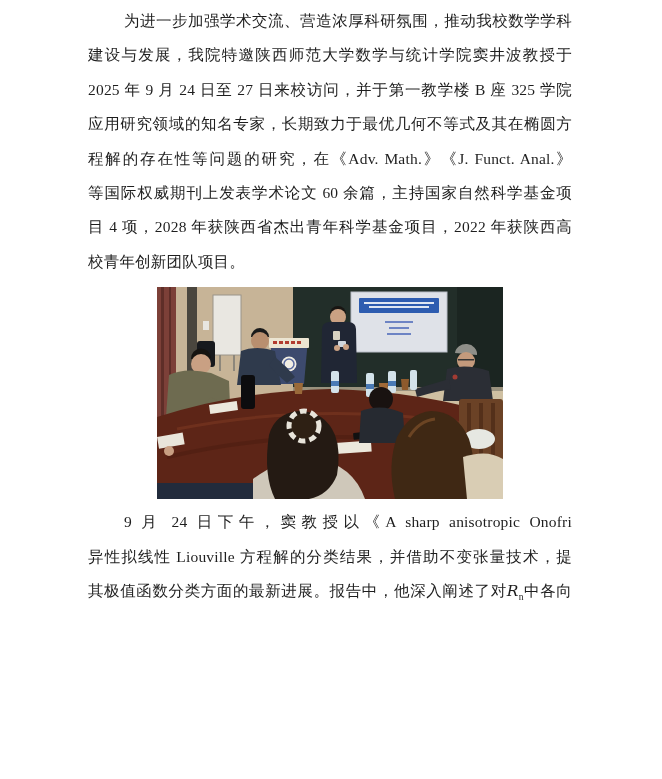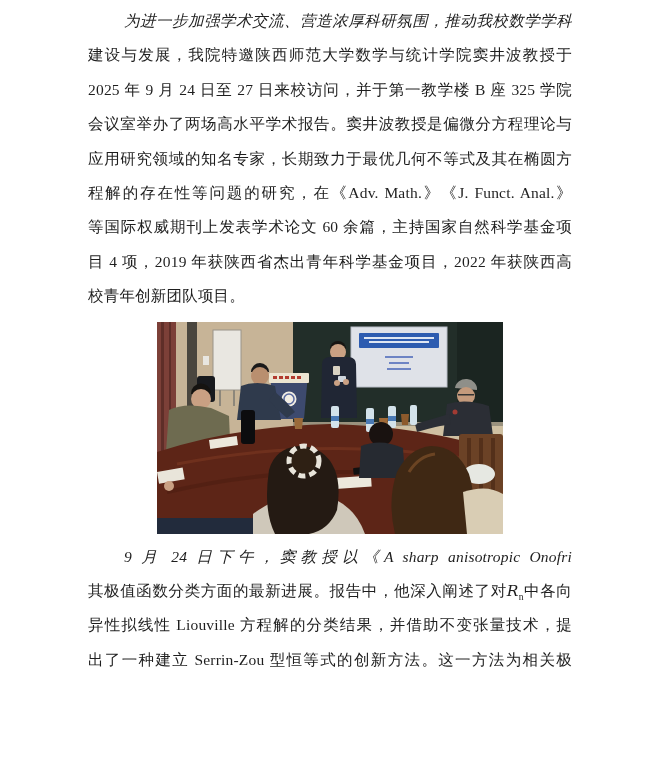--- a/index.html
+++ b/index.html
@@ -7,45 +7,44 @@
     width:662px;height:779px;overflow:hidden;background:#ffffff;
     font-family:"Liberation Serif","DejaVu Serif",serif;color:#1e1e1e;
   }
   .page{width:662px;height:779px;box-sizing:border-box;padding:4px 90px 0 88px;background:#fff;}
   .para{display:block;}
   .line{
     font-size:15.5px;line-height:34.4px;height:34.4px;overflow:hidden;
     text-align:justify;text-align-last:justify;
     letter-spacing:0.2px;white-space:normal;
   }
-  .line.indent{text-indent:36px;font-style:italic;}
+  .line.indent{text-indent:36px;}
   .line.lastline{text-align-last:left;}
   .mathrn{white-space:nowrap;}
   .mathrn i{font-style:italic;font-family:"DejaVu Serif",serif;}
   .mathrn sub{font-size:0.62em;vertical-align:sub;}
   figure.photo{
     margin:8px auto 6px auto;width:346px;height:212px;padding:0;
     display:block;overflow:hidden;background:#c7b497;
   }
   figure.photo svg{display:block;}
 </style>
 </head>
 <body>
 
 <div class="page">
 
   <div class="para">
     <div class="line indent">为进一步加强学术交流、营造浓厚科研氛围，推动我校数学学科</div>
     <div class="line">建设与发展，我院特邀陕西师范大学数学与统计学院窦井波教授于</div>
     <div class="line">2025 年 9 月 24 日至 27 日来校访问，并于第一教学楼 B 座 325 学院</div>
-    <div class="line">会议室举办了两场高水平学术报告。窦井波教授是偏微分方程理论与</div>
     <div class="line">应用研究领域的知名专家，长期致力于最优几何不等式及其在椭圆方</div>
     <div class="line">程解的存在性等问题的研究，在《Adv. Math.》《J. Funct. Anal.》</div>
     <div class="line">等国际权威期刊上发表学术论文 60 余篇，主持国家自然科学基金项</div>
-    <div class="line">目 4 项，2019 年获陕西省杰出青年科学基金项目，2022 年获陕西高</div>
+    <div class="line">目 4 项，2028 年获陕西省杰出青年科学基金项目，2022 年获陕西高</div>
     <div class="line lastline">校青年创新团队项目。</div>
   </div>
 
   <figure class="photo" aria-label="研讨会照片：报告人站在投影屏幕前作学术报告，师生围坐在深红色会议桌旁听讲">
     <svg width="346" height="212" viewBox="0 0 346 212" xmlns="http://www.w3.org/2000/svg">
 
       <g>
         <rect x="0" y="0" width="346" height="212" fill="#c7b497"></rect>
         <rect x="0" y="0" width="19" height="148" fill="#7c4038"></rect>
         <rect x="4" y="0" width="3" height="148" fill="#5e2e28"></rect>
@@ -168,18 +167,17 @@
         <circle cx="147" cy="139" r="15" fill="none" stroke="#e8e4da" stroke-width="5" stroke-dasharray="7 4"></circle>
         <path d="M240,150 Q252,126 274,124 Q300,124 312,152 Q320,178 316,212 L238,212 Q230,178 240,150 Z" fill="#3f2814"></path>
         <path d="M252,150 Q262,134 278,132" stroke="#6b4423" stroke-width="3" fill="none"></path>
         <path d="M306,170 Q330,162 346,172 L346,212 L310,212 Z" fill="#d9cdb4"></path>
       </g>
     </svg>
   </figure>
 
   <div class="para">
     <div class="line indent">9 月 24 日下午，窦教授以《A sharp anisotropic Onofri</div>
+    <div class="line">异性拟线性 Liouville 方程解的分类结果，并借助不变张量技术，提</div>
     <div class="line"><span>其极值函数分类方面的最新进展。报告中，他深入阐述了对</span><span class="mathrn"><i>R</i><sub>n</sub></span><span>中各向</span></div>
-    <div class="line">异性拟线性 Liouville 方程解的分类结果，并借助不变张量技术，提</div>
-    <div class="line">出了一种建立 Serrin-Zou 型恒等式的创新方法。这一方法为相关极</div>
   </div>
 
 </div>
 
 </body></html>

